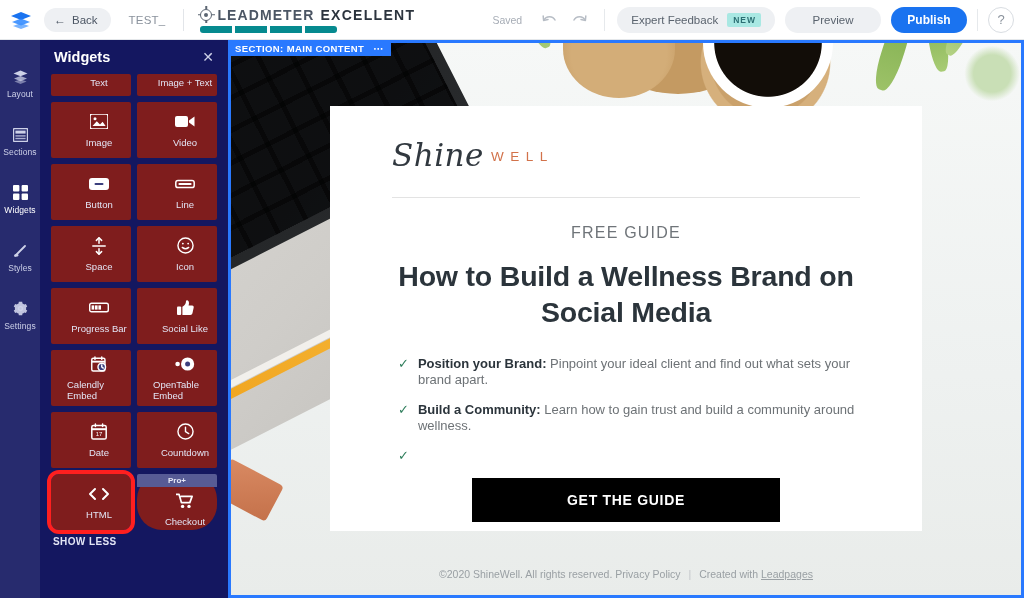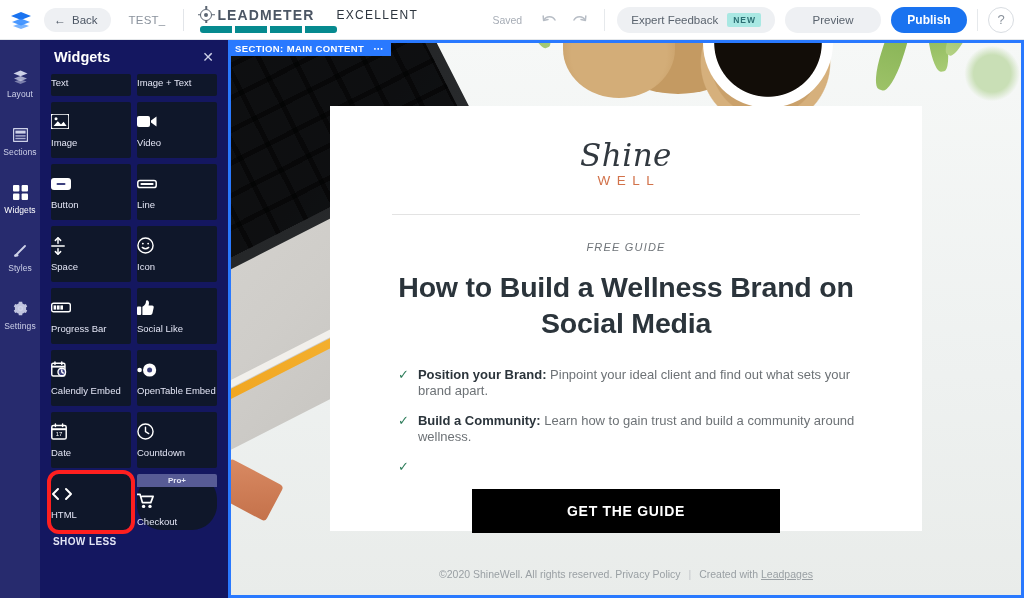--- a/index.html
+++ b/index.html
@@ -48,22 +48,22 @@
   }
   .lm-target i { position:absolute; background:#5b6572; }
   .lm-target i.t{ left:50%; top:-3.5px; width:1.5px; height:3px; transform:translateX(-50%);}
   .lm-target i.b{ left:50%; bottom:-3.5px; width:1.5px; height:3px; transform:translateX(-50%);}
   .lm-target i.l{ top:50%; left:-3.5px; height:1.5px; width:3px; transform:translateY(-50%);}
   .lm-target i.r{ top:50%; right:-3.5px; height:1.5px; width:3px; transform:translateY(-50%);}
   .lm-label {
     font-size: 14px; letter-spacing: 1.1px; color: #4c5664; font-weight: 600;
   }
   .lm-rating {
-    font-size: 12px; letter-spacing: 1.3px; color: #2c343e;
-    font-weight: 400; margin-left: 22px;
+    font-size: 14px; letter-spacing: 1.3px; color: #2c343e;
+    font-weight: 700; margin-left: 6px;
   }
   .lm-bars { display: flex; gap: 3px; }
   .lm-seg { width: 32px; height: 7px; background: #068a8f; }
   .lm-seg:first-child { border-radius: 3px 0 0 3px; }
   .lm-seg:last-child { border-radius: 0 3px 3px 0; }
 
   .spacer { flex: 1 1 auto; }
 
   .saved-text { font-size: 10.5px; color: #a7adb6; margin-right: 16px; }
   .undo-ico, .redo-ico {
@@ -123,23 +123,23 @@
     padding: 0 14px 0 14px; justify-content: space-between;
   }
   .panel-title { color: #fff; font-size: 14.5px; font-weight: 600; }
   .panel-close { color: #cdd1e8; font-size: 14px; cursor: pointer; line-height: 1; }
 
   .grid {
     padding: 0 11px; display: grid; grid-template-columns: 1fr 1fr;
     gap: 6px; position: relative;
   }
   .tile {
-    background: #0f172a; border-radius: 2px; height: 56px;
-    display: flex; flex-direction: column; align-items: flex-start;
-    justify-content: center; gap: 6px; cursor: pointer; position: relative;
+    background: #7f1d1d; border-radius: 2px; height: 56px;
+    display: flex; flex-direction: column; align-items: center;
+    justify-content: center; gap: 6px; cursor: pointer; position: relative; padding-left: 16px;
   }
   .tile.clipped { height: 22px; justify-content: flex-start; padding-top: 3px; gap:0; }
   .tile .t-ico { color: #fff; display:flex; align-items:center; justify-content:center; height:18px;}
   .tile .t-label { font-size: 9.5px; color: #e3e5f5; }
   .tile.pro { padding-top: 14px; height: 56px; border-radius: 25px; }
   .pro-tag {
     position: absolute; top: 0; left: 0; right: 0; height: 13px;
     background: #575b95; color: #e7e9f6; font-size: 8px; font-weight: 700;
     display: flex; align-items: center; justify-content: center;
     border-radius: 2px 2px 0 0;
@@ -253,36 +253,35 @@
     background: linear-gradient(180deg,#8cb95c,#b6d488);
     border-radius: 60% 60% 50% 50%; transform: rotate(12deg);
   }
 
   
   .card {
     position: absolute; left: 102px; top: 66px; width: 592px; height: 425px;
     background: #fff; z-index: 2;
   }
   .card-inner { padding: 34px 62px 0 62px; text-align: center; }
-  .brand { display:flex; flex-direction:column; align-items:center; gap:1px; }
+  .brand { display:flex; flex-direction:row; align-items:center; gap:1px; }
   .brand-shine {
     font-family: "DejaVu Serif", serif; font-style: italic;
     font-size: 31px; color: #31383f; letter-spacing: .5px; line-height: 1;
   }
   .brand-well {
     font-size: 13.5px; color: #d2724a; letter-spacing: 6.5px;
     font-weight: 400; padding-left: 6px; margin-top: 1px;
   }
   .hr {
     height: 1px; background: #e3e3e3; margin: 26px 0 0 0;
   }
   .eyebrow {
-    font-size: 11px; color: #6f7479; letter-spacing: 1.2px;
+    font-size: 16px; color: #6f7479; letter-spacing: 1.2px;
     margin-top: 26px;
-    font-style: italic;
   }
   .headline {
     font-size: 28.5px; line-height: 1.27; color: #2b343b;
     font-weight: 700; margin-top: 16px; letter-spacing: -0.2px;
   }
   .bullets { margin-top: 26px; text-align: left; padding-left: 6px; }
   .bullet { display: flex; align-items: flex-start; gap: 9px; margin-bottom: 14px; }
   .check { color: #2e7d5b; font-size: 13px; line-height: 16px; flex: 0 0 auto; }
   .bullet-text { font-size: 13px; color: #6d7276; line-height: 16px; }
   .bullet-text b { color: #2b343b; font-weight: 700; }

